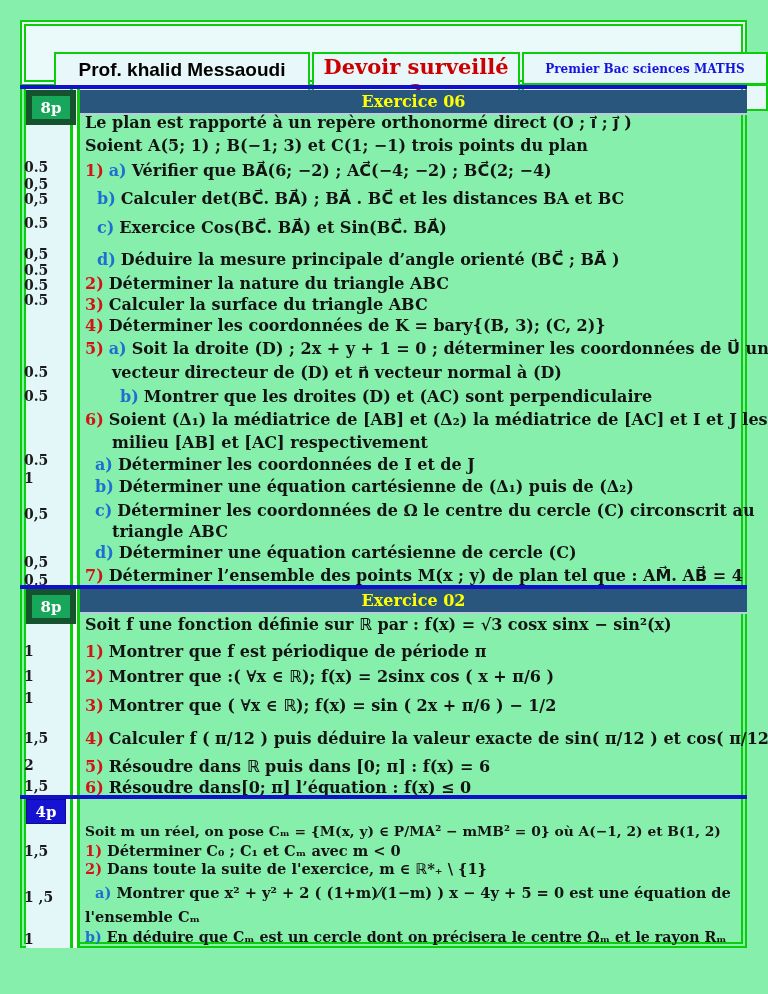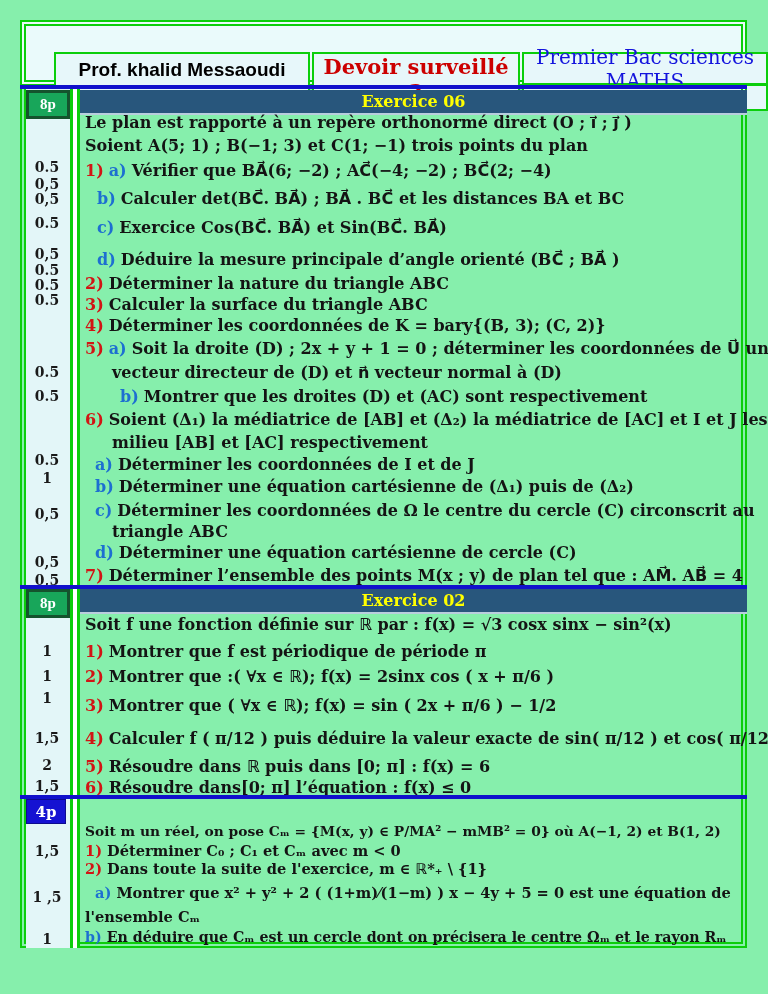--- a/index.html
+++ b/index.html
@@ -11,39 +11,39 @@
   .hcell{position:absolute;border:2px solid #0bce0b;background:#e7f7fa;
     display:flex;align-items:center;justify-content:center;text-align:center;}
   .cell-prof{left:28px;top:26px;width:252px;height:32px;
     font-family:"Liberation Sans",sans-serif;font-weight:700;font-size:19px;color:#000;}
   .cell-sem{left:28px;top:61px;width:252px;height:20px;
     font-family:"Liberation Sans",sans-serif;font-weight:700;font-size:13px;color:#000;}
   .cell-title{left:286px;top:26px;width:204px;height:55px;flex-direction:column;
     font-weight:700;font-size:21px;color:#cc0000;}
   .title-underline{width:140px;height:2px;background:#aab6ea;margin-top:4px;}
   .cell-class{left:496px;top:26px;width:242px;height:29px;
-    font-weight:400;font-size:20px;color:#1414dd;}
+    font-weight:700;font-size:12px;color:#1414dd;}
   .cell-year{left:496px;top:58px;width:242px;height:23px;
     font-weight:700;font-size:17px;color:#cc0000;}
   
   .main-frame{position:absolute;left:20px;top:86px;width:715px;height:856px;
     border:6px double #0bce0b;border-top:none;}
   .points-strip{position:absolute;left:26px;top:88px;width:44px;height:860px;background:#e3f6f8;}
   .col-divider{position:absolute;left:70px;top:88px;width:4px;height:860px;background:#fff;
     border-left:3px solid #0bce0b;border-right:3px solid #0bce0b;}
   
   .blue-line{position:absolute;left:20px;width:727px;height:4px;background:#1111cc;}
   .bar{position:absolute;left:80px;width:667px;height:23px;background:#28567c;
     border-bottom:2px solid #b9cedd;display:flex;align-items:center;justify-content:center;}
   .bar span{color:#ffff00;font-weight:700;font-size:16px;}
   .badge{position:absolute;left:26px;width:38px;height:23px;color:#fff;font-weight:700;
     font-size:15px;display:flex;align-items:center;justify-content:center;}
-  .badge.green{background:#18a65a;border:3px solid #14532d;font-family:Liberation Serif, serif;}
+  .badge.green{background:#18a65a;border:6px solid #14532d;}
   .badge.blue{background:#1512d2;border:1px solid #0d0b8e;}
-  .mark{position:absolute;left:24px;width:46px;text-align:center;
+  .mark{position:absolute;left:24px;width:46px;text-align:left;
     font-weight:700;font-size:14px;color:#1a1a1a;}
   
   .line{position:absolute;font-weight:700;font-size:16px;white-space:nowrap;color:#141414;}
   .line .mk{color:#d21414;margin-right:5px;}
   .line .lt{color:#1d6fd1;margin-right:5px;}
   .line .mk:empty,.line .lt:empty{display:none;margin:0;}
   .sz15{font-size:14.6px;}
   .sz14{font-size:13.8px;}
   .sz145{font-size:14.2px;}
 </style>
@@ -101,21 +101,21 @@
   <div class="line" style="top:136px;left:85px"><span class="tx">Soient  A(5; 1) ; B(−1; 3) et C(1; −1) trois points du plan</span></div>
   <div class="line" style="top:161px;left:85px"><span class="mk">1)</span><span class="lt">a)</span><span class="tx">Vérifier que  BA⃗(6; −2) ;   AC⃗(−4; −2)   ; BC⃗(2; −4)</span></div>
   <div class="line" style="top:189px;left:97px"><span class="lt">b)</span><span class="tx">Calculer  det(BC⃗. BA⃗)  ; BA⃗ . BC⃗  et les distances BA et BC</span></div>
   <div class="line" style="top:218px;left:97px"><span class="lt">c)</span><span class="tx">Exercice   Cos(BC⃗. BA⃗)    et  Sin(BC⃗. BA⃗)</span></div>
   <div class="line" style="top:250px;left:97px"><span class="lt">d)</span><span class="tx">Déduire la mesure principale d’angle orienté (BC⃗ ; BA⃗ )</span></div>
   <div class="line" style="top:274px;left:85px"><span class="mk">2)</span><span class="tx">Déterminer la nature du triangle ABC</span></div>
   <div class="line" style="top:295px;left:85px"><span class="mk">3)</span><span class="tx">Calculer la surface du triangle ABC</span></div>
   <div class="line" style="top:316px;left:85px"><span class="mk">4)</span><span class="tx">Déterminer les coordonnées de K = bary{(B, 3); (C, 2)}</span></div>
   <div class="line" style="top:339px;left:85px"><span class="mk">5)</span><span class="lt">a)</span><span class="tx">Soit la droite  (D) ; 2x + y + 1 = 0 ; déterminer les coordonnées de U⃗ un</span></div>
   <div class="line" style="top:363px;left:112px"><span class="tx">vecteur directeur de (D)  et  n⃗ vecteur normal à (D)</span></div>
-  <div class="line" style="top:387px;left:120px"><span class="lt">b)</span><span class="tx">Montrer que les droites (D) et (AC) sont respectivement</span></div>
+  <div class="line" style="top:387px;left:120px"><span class="lt">b)</span><span class="tx">Montrer que les droites (D) et (AC) sont perpendiculaire</span></div>
   <div class="line" style="top:410px;left:85px"><span class="mk">6)</span><span class="tx">Soient (Δ₁) la médiatrice de [AB]  et (Δ₂)  la médiatrice de [AC] et I et J les</span></div>
   <div class="line" style="top:433px;left:112px"><span class="tx">milieu [AB] et  [AC] respectivement</span></div>
   <div class="line" style="top:455px;left:95px"><span class="lt">a)</span><span class="tx">Déterminer les coordonnées de I  et de J</span></div>
   <div class="line" style="top:477px;left:95px"><span class="lt">b)</span><span class="tx">Déterminer une équation cartésienne de (Δ₁) puis de  (Δ₂)</span></div>
   <div class="line" style="top:501px;left:95px"><span class="lt">c)</span><span class="tx">Déterminer les coordonnées de Ω le centre du cercle (C) circonscrit au</span></div>
   <div class="line" style="top:522px;left:112px"><span class="tx">triangle ABC</span></div>
   <div class="line" style="top:543px;left:95px"><span class="lt">d)</span><span class="tx">Déterminer une équation cartésienne de cercle (C)</span></div>
   <div class="line" style="top:566px;left:85px"><span class="mk">7)</span><span class="tx">Déterminer l’ensemble des points M(x ; y) de plan tel que :  AM⃗. AB⃗ = 4</span></div>
 
   <div class="blue-line" style="top:585px"></div>

